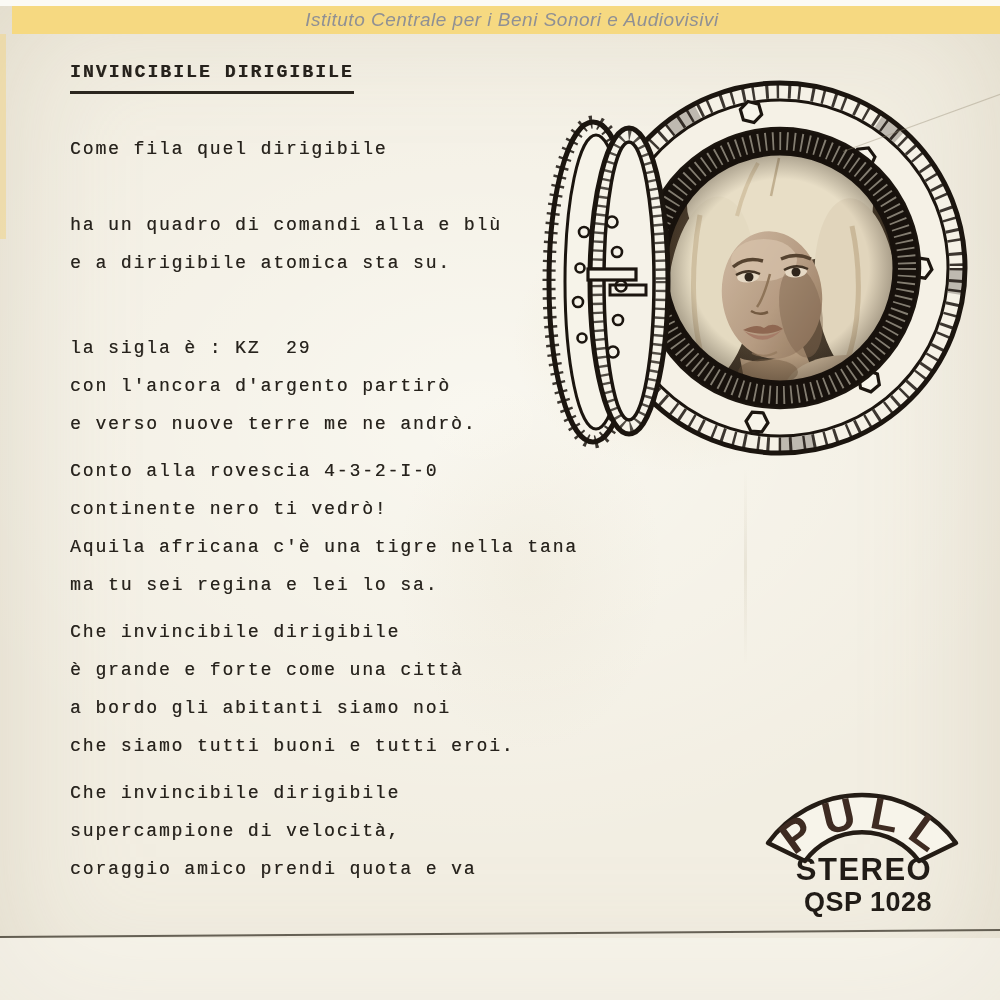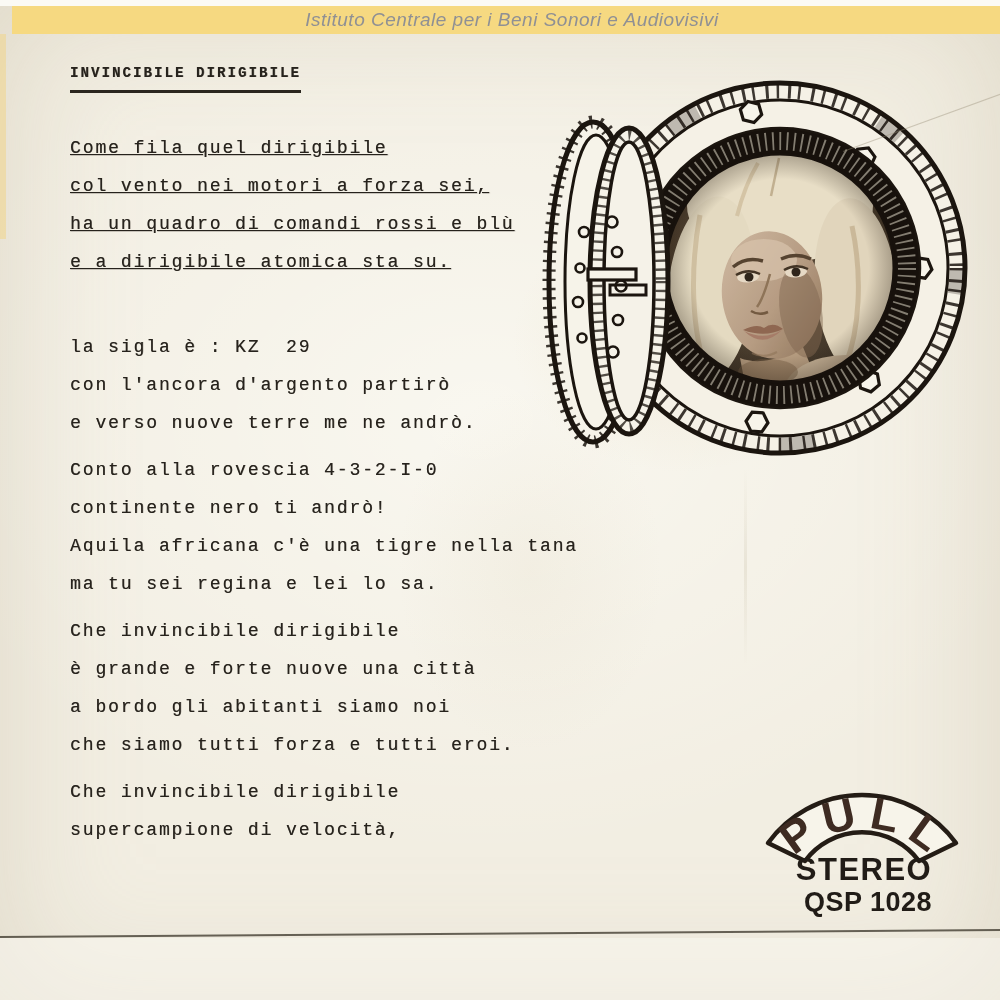--- a/index.html
+++ b/index.html
@@ -33,26 +33,26 @@
   }
   
   .lyrics{
     position:absolute;left:70px;top:62px;width:620px;
     font-family:"Liberation Mono", monospace;
     font-size:18px;color:#26221c;letter-spacing:1.9px;
     text-shadow:0.4px 0.4px 0.5px rgba(35,30,22,0.55);
   }
   .song-title{
     display:inline-block;
-    font-size:14px;letter-spacing:2.1px;font-weight:bold;
+    font-size:18px;letter-spacing:2.1px;font-weight:bold;
     padding-bottom:9px;margin-bottom:0;
     border-bottom:3px solid #2b261f;
   }
   .stanza{margin:0 0 9px 0;line-height:38px;}
-  .stanza:first-of-type{margin-top:36px;text-decoration:underline;}
+  .stanza:first-of-type{margin-top:36px;}
   .lyric-line{white-space:pre;}
   
   .fold-line{
     position:absolute;left:0;top:936px;width:1010px;height:0;
     border-top:2px solid rgba(62,56,45,0.78);
     transform:rotate(-0.4deg);transform-origin:left center;
   }
   .below-fold{position:absolute;left:0;top:938px;width:1000px;height:62px;
     background:rgba(250,248,241,0.55);}
   .crease-tr{
@@ -80,46 +80,46 @@
 
   <div class="banner">
     <span>Istituto Centrale per i Beni Sonori e Audiovisivi</span>
   </div>
 
   <div class="lyrics">
     <div class="song-title">INVINCIBILE DIRIGIBILE</div>
 
     <p class="stanza">
       <span class="lyric-line">Come fila quel dirigibile</span><br>
-      <span class="lyric-line">col vento nei motori a forza sei,</span><br>
-      <span class="lyric-line">ha un quadro di comandi rossi e blù</span><br>
+      <br>
+      <span class="lyric-line">ha un quadro di comandi alla e blù</span><br>
       <span class="lyric-line">e a dirigibile atomica sta su.</span>
     </p>
     <p class="stanza">
       <br>
       <span class="lyric-line">la sigla è : KZ  29</span><br>
       <span class="lyric-line">con l'ancora d'argento partirò</span><br>
       <span class="lyric-line">e verso nuove terre me ne andrò.</span>
     </p>
     <p class="stanza">
       <span class="lyric-line">Conto alla rovescia 4-3-2-I-0</span><br>
-      <span class="lyric-line">continente nero ti andrò!</span><br>
+      <span class="lyric-line">continente nero ti vedrò!</span><br>
       <span class="lyric-line">Aquila africana c'è una tigre nella tana</span><br>
       <span class="lyric-line">ma tu sei regina e lei lo sa.</span>
     </p>
     <p class="stanza">
       <span class="lyric-line">Che invincibile dirigibile</span><br>
-      <span class="lyric-line">è grande e forte nuove una città</span><br>
+      <span class="lyric-line">è grande e forte come una città</span><br>
       <span class="lyric-line">a bordo gli abitanti siamo noi</span><br>
-      <span class="lyric-line">che siamo tutti forza e tutti eroi.</span>
+      <span class="lyric-line">che siamo tutti buoni e tutti eroi.</span>
     </p>
     <p class="stanza">
       <span class="lyric-line">Che invincibile dirigibile</span><br>
       <span class="lyric-line">supercampione di velocità,</span><br>
-      <br>
+      <span class="lyric-line">coraggio amico prendi quota e va</span><br>
     </p>
   </div>
 
   <svg style="position:absolute;left:540px;top:56px;" width="445" height="425" viewBox="540 56 445 425" xmlns="http://www.w3.org/2000/svg">
     <defs>
       <clipPath id="photoClip">
           <circle cx="780" cy="268" r="114"></circle>
         </clipPath>
       <radialGradient id="pbg" cx="42%" cy="35%" r="80%">
         <stop offset="0%" stop-color="#5a4c3c"></stop>

